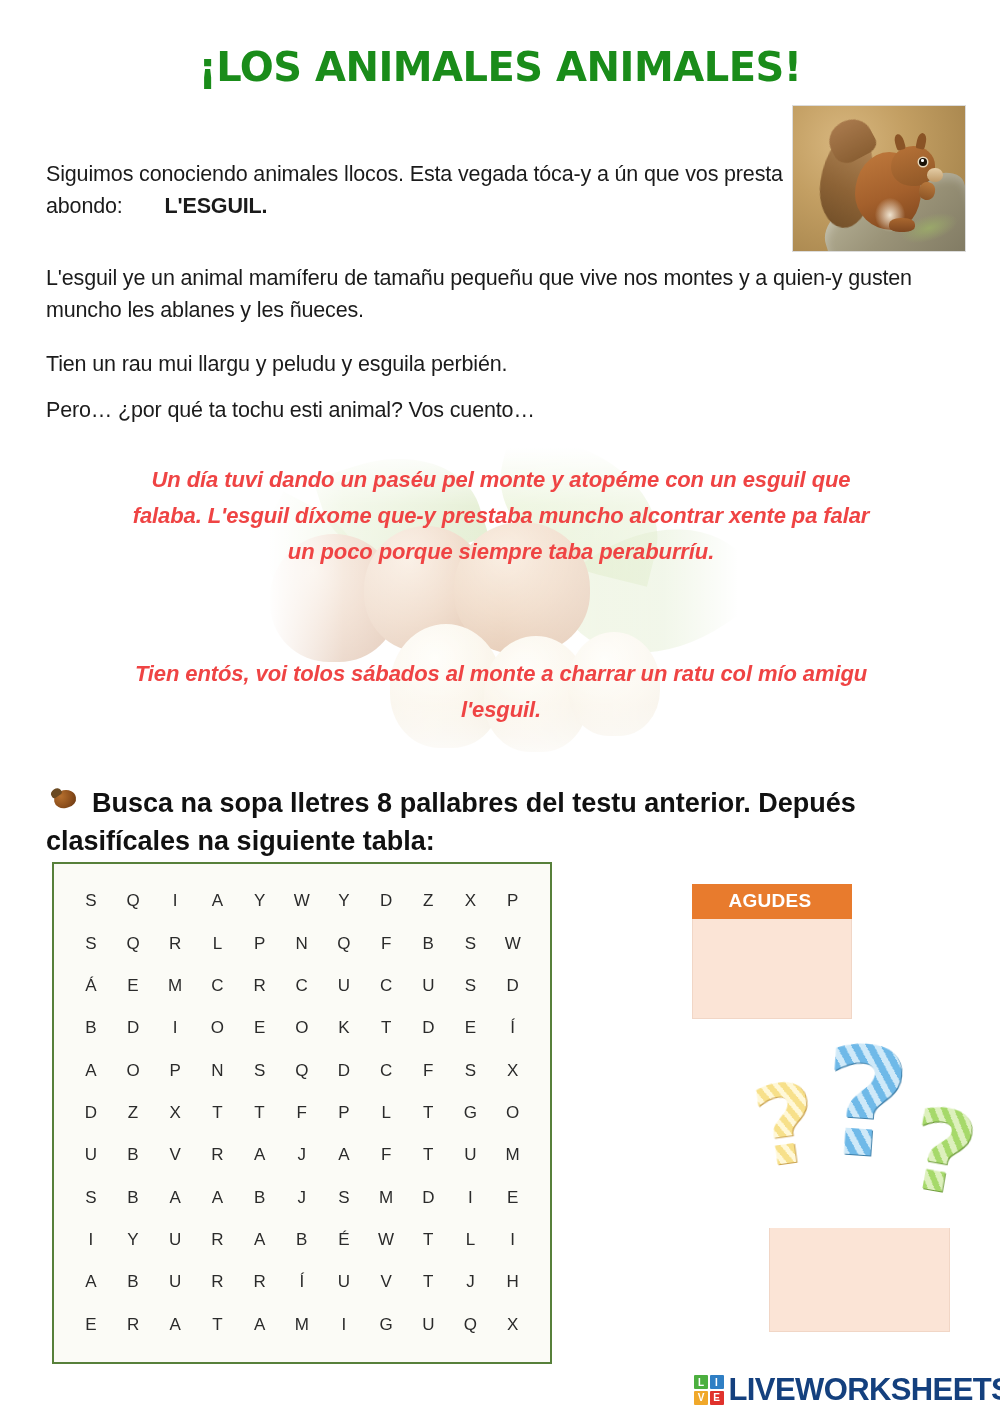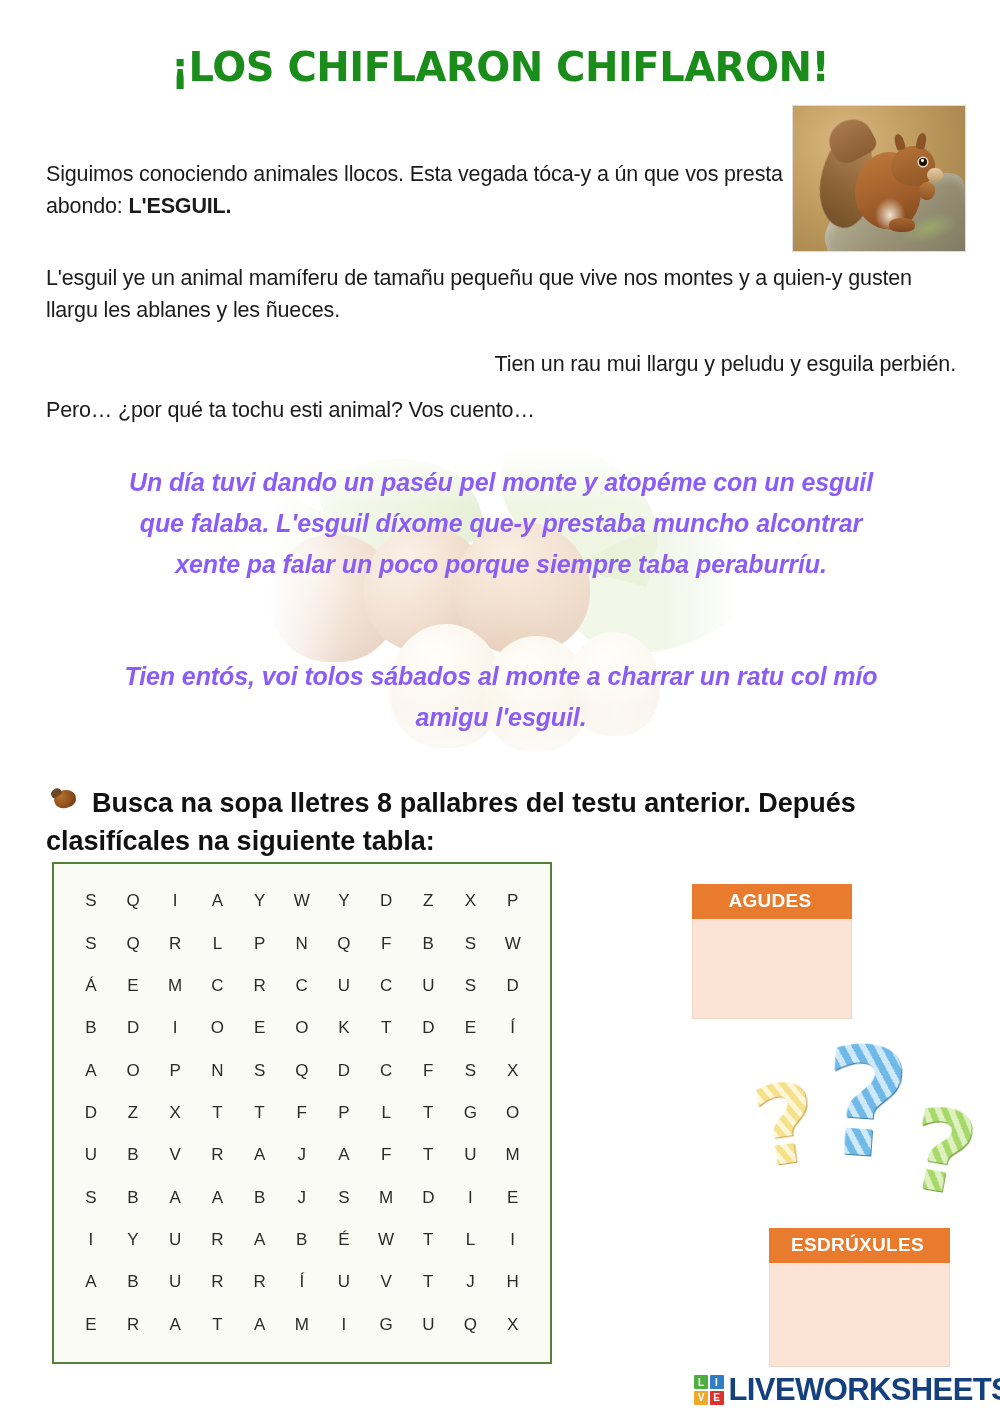--- a/index.html
+++ b/index.html
@@ -88,23 +88,23 @@
   
   .body-text{
     position:absolute;
     font-size:21.5px;color:#1b1b1b;
     line-height:1.5;
     font-family:"Liberation Sans", sans-serif;
     letter-spacing:-0.15px;
   }
   .p1{left:46px;top:158px;width:740px;}
   .p2{left:46px;top:262px;width:910px;}
-  .p3{left:46px;top:348px;width:910px;text-align:right;}
+  .p3{left:46px;top:348px;width:910px;}
   .p4{left:46px;top:394px;width:910px;}
-  .b{font-weight:bold;}
+  .b{font-weight:bold;margin-left:36px;}
 
   
   .story{
     position:absolute;left:268px;top:448px;width:470px;height:320px;
     overflow:hidden;
   }
   .nut-leaf{position:absolute;border-radius:0 70% 0 70%;opacity:.55;}
   .leaf1{left:58px;top:6px;width:150px;height:108px;background:linear-gradient(140deg,#cbe0a0,#9fc463);transform:rotate(-18deg);}
   .leaf2{left:226px;top:0px;width:170px;height:120px;background:linear-gradient(140deg,#d6e8ae,#a9cd6e);transform:rotate(14deg);}
   .leaf3{left:300px;top:78px;width:180px;height:130px;background:linear-gradient(120deg,#c9de9c,#92bb58);transform:rotate(-34deg);opacity:.5;}
@@ -122,23 +122,23 @@
   .kB{left:216px;top:188px;width:104px;height:116px;}
   .kC{left:300px;top:184px;width:92px;height:104px;}
   .story-fade{position:absolute;inset:0;
     background:
       linear-gradient(90deg,#fff 0%,rgba(255,255,255,.55) 16%,rgba(255,255,255,.32) 50%,rgba(255,255,255,.58) 84%,#fff 100%),
       linear-gradient(180deg,#fff 0%,rgba(255,255,255,.25) 18%,rgba(255,255,255,.25) 80%,#fff 100%);}
 
   .story-text{
     position:absolute;left:118px;width:766px;
     text-align:center;
-    font-size:25px;
+    font-size:22px;
     font-weight:bold;font-style:italic;
-    color:#8b5cf6;
+    color:#ef4444;
     line-height:1.64;
     font-family:"Liberation Sans", sans-serif;
     letter-spacing:-0.1px;
   }
   .st1{top:462px;}
   .st2{top:656px;}
 
   
   .nut-bullet{
     position:absolute;left:54px;top:790px;width:22px;height:18px;
@@ -243,41 +243,41 @@
     font-size:31px;font-weight:bold;color:#14407e;
     letter-spacing:-0.6px;
     font-family:"Liberation Sans", sans-serif;
   }
 </style>
 </head>
 <body>
 
 <div class="page">
 
-  <div class="title">¡LOS CHIFLARON CHIFLARON!</div>
+  <div class="title">¡LOS ANIMALES ANIMALES!</div>
 
   <div class="squirrel">
     <div class="sq-inner"></div>
     <div class="sq-branch"></div>
     <div class="sq-moss"></div>
     <div class="sq-tail"></div>
     <div class="sq-tailtip"></div>
     <div class="sq-body"></div>
     <div class="sq-belly"></div>
     <div class="sq-foot"></div>
     <div class="sq-head"></div>
     <div class="sq-ear l"></div>
     <div class="sq-ear r"></div>
     <div class="sq-snout"></div>
     <div class="sq-eye"></div>
     <div class="sq-paw"></div>
   </div>
 
   <div class="body-text p1"><span>Siguimos conociendo animales llocos. Esta vegada tóca-y a ún que vos presta abondo: </span><span class="b">L'ESGUIL.</span></div>
-  <div class="body-text p2">L'esguil ye un animal mamíferu de tamañu pequeñu que vive nos montes y a quien-y gusten llargu les ablanes y les ñueces.</div>
+  <div class="body-text p2">L'esguil ye un animal mamíferu de tamañu pequeñu que vive nos montes y a quien-y gusten muncho les ablanes y les ñueces.</div>
   <div class="body-text p3">Tien un rau mui llargu y peludu y esguila perbién.</div>
   <div class="body-text p4">Pero… ¿por qué ta tochu esti animal? Vos cuento…</div>
 
   <div class="story">
     <div class="nut-leaf leaf1"></div>
     <div class="nut-leaf leaf2"></div>
     <div class="nut-leaf leaf3"></div>
     <div class="nut-leaf leaf4"></div>
     <div class="nut nutA"></div>
     <div class="nut nutB"></div>
@@ -420,21 +420,20 @@
       </div>
   </div>
 
   <div class="cat cat-agudes">
     <div class="cat-head">AGUDES</div>
     <div class="cat-body"></div>
   </div>
 
 
   <div class="cat cat-esdrux">
-    <div class="cat-head">ESDRÚXULES</div>
     <div class="cat-body"></div>
   </div>
 
   <div class="qmarks">
     <div class="qm qm-yellow">?</div>
     <div class="qm qm-blue">?</div>
     <div class="qm qm-green">?</div>
   </div>
 
   <div class="logo">

